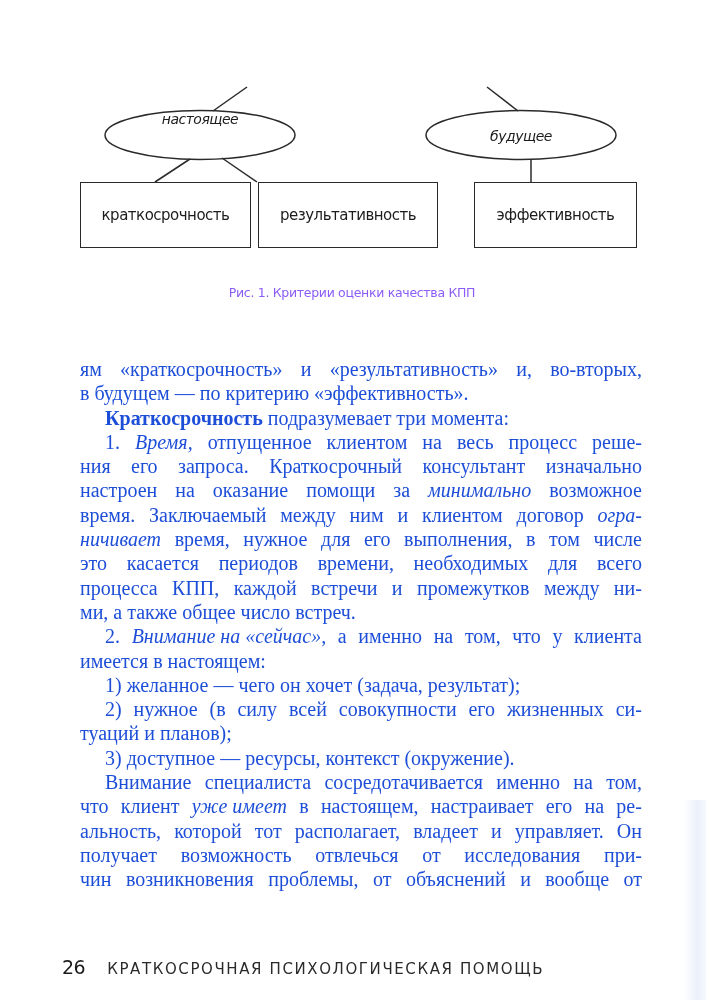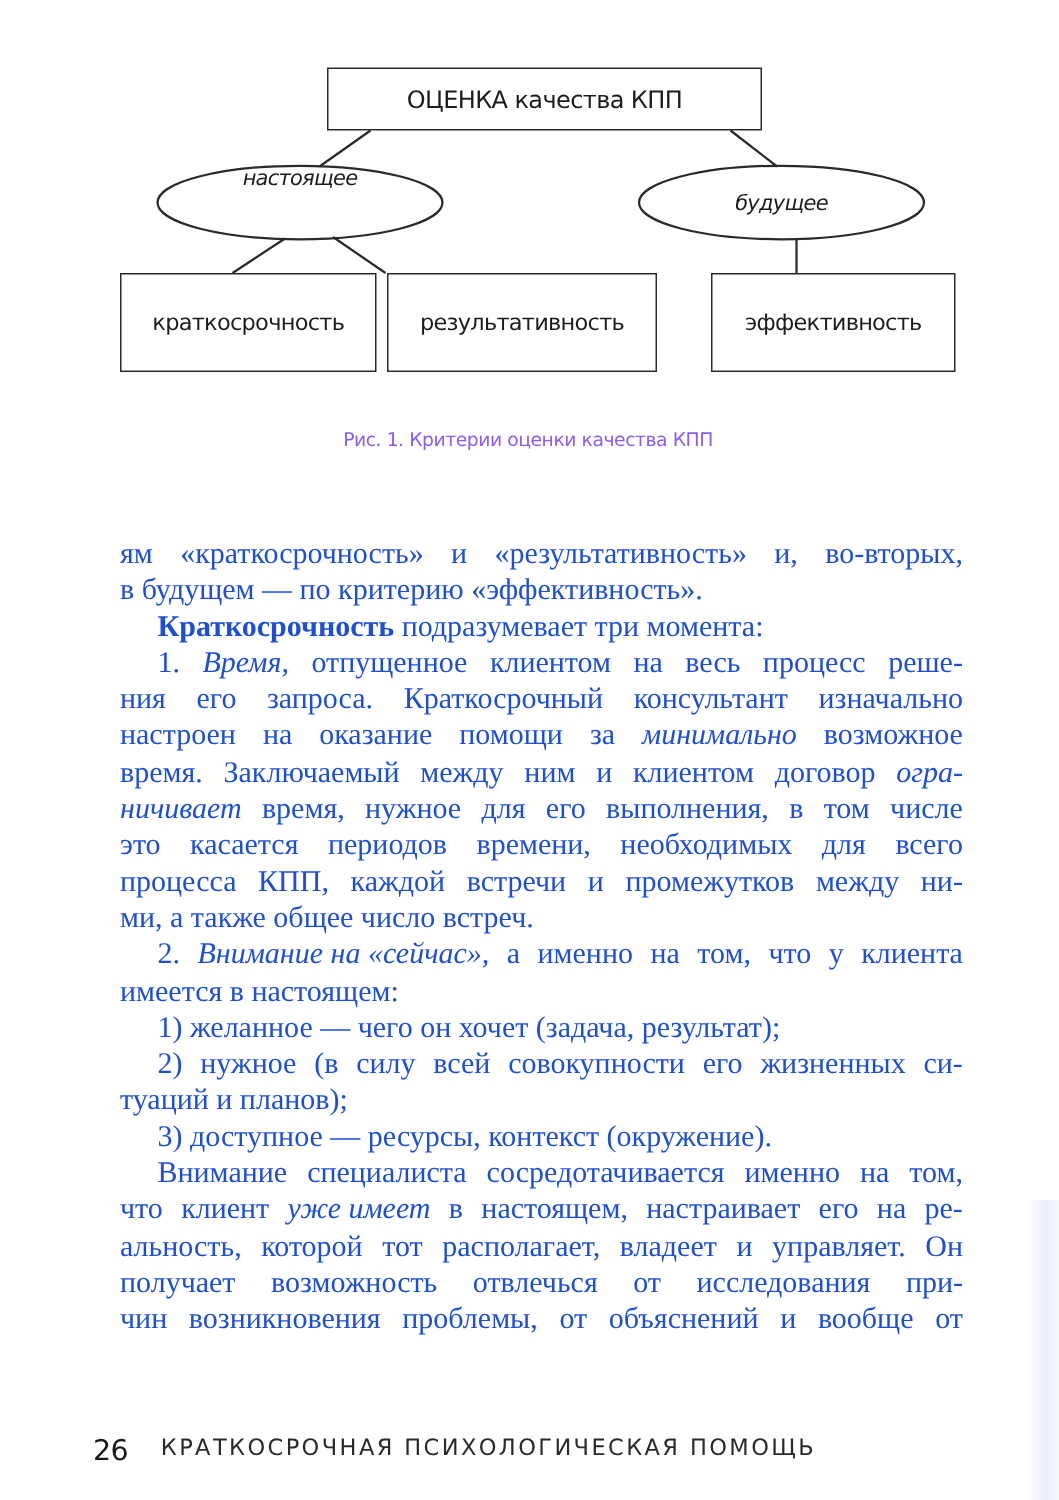--- a/index.html
+++ b/index.html
@@ -37,21 +37,21 @@
   }
   .line { display: block; text-align: justify; text-align-last: justify; white-space: nowrap; height: 24.3px; overflow: visible; }
   .line.indent { padding-left: 25px; }
   .line span { white-space: pre; }
   .j { display: flex; justify-content: space-between; }
   .j.left { justify-content: flex-start; gap: 0.27em; }
   .b { font-weight: bold; }
   .i { font-style: italic; }
   
   .footer {
-    position: absolute; left: 62px; top: 956px; display: flex; align-items: flex-start;
+    position: absolute; left: 62px; top: 956px; display: flex; align-items: flex-end;
   }
   .page-num { font-family: "DejaVu Sans", sans-serif; font-size: 19px; color: #1a1a1a; letter-spacing: -0.5px; }
   .running-head {
     margin-left: 22px; font-family: "DejaVu Sans", sans-serif; font-size: 15px;
     letter-spacing: 1.6px; color: #2a2a2a; text-transform: uppercase;
   }
 </style>
 </head>
 <body>
 
@@ -63,23 +63,20 @@
       <line x1="247" y1="87" x2="213" y2="111"></line>
       <line x1="487" y1="87" x2="518" y2="111"></line>
       <ellipse cx="200" cy="135" rx="95" ry="24.5"></ellipse>
       <ellipse cx="521" cy="135" rx="95" ry="24.5"></ellipse>
       <line x1="190" y1="159" x2="155" y2="182"></line>
       <line x1="222" y1="158" x2="257" y2="182"></line>
       <line x1="531" y1="160" x2="531" y2="182"></line>
     </g>
   </svg>
 
-  <div class="dbox dbox-title">
-    <span>ОЦЕНКА качества КПП</span>
-  </div>
 
   <div class="oval-label" style="left:105px; top:111px; width:190px; height:48px;">
     <span>настоящее</span>
   </div>
   <div class="oval-label" style="left:426px; top:128px; width:190px; height:48px;">
     <span>будущее</span>
   </div>
 
   <div class="dbox dbox-leaf" style="left:80px; width:171px;">
     <span>краткосрочность</span>

